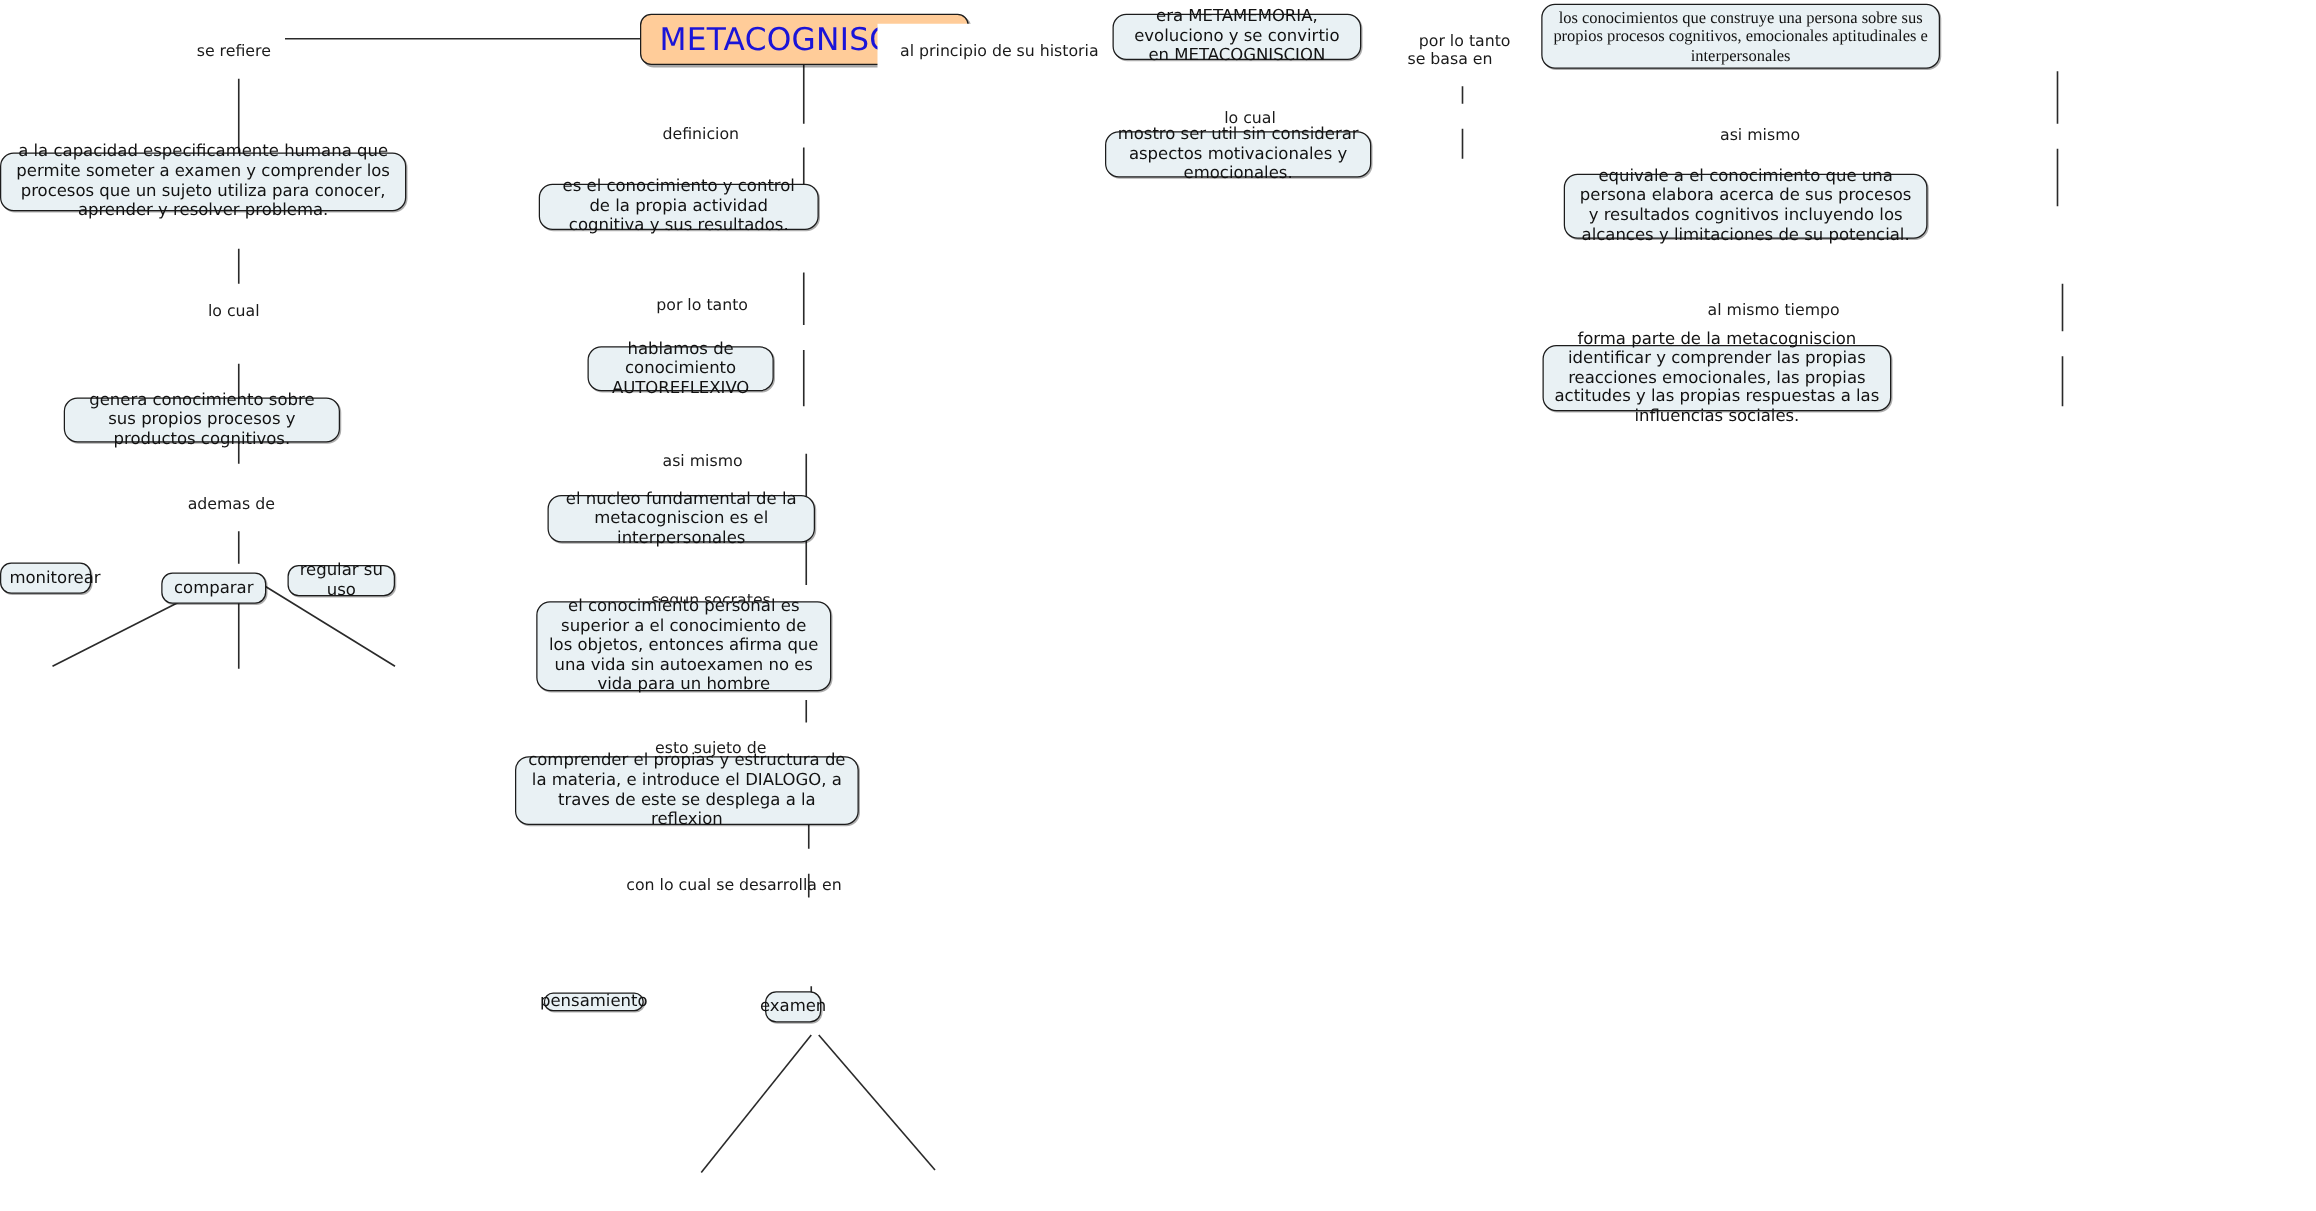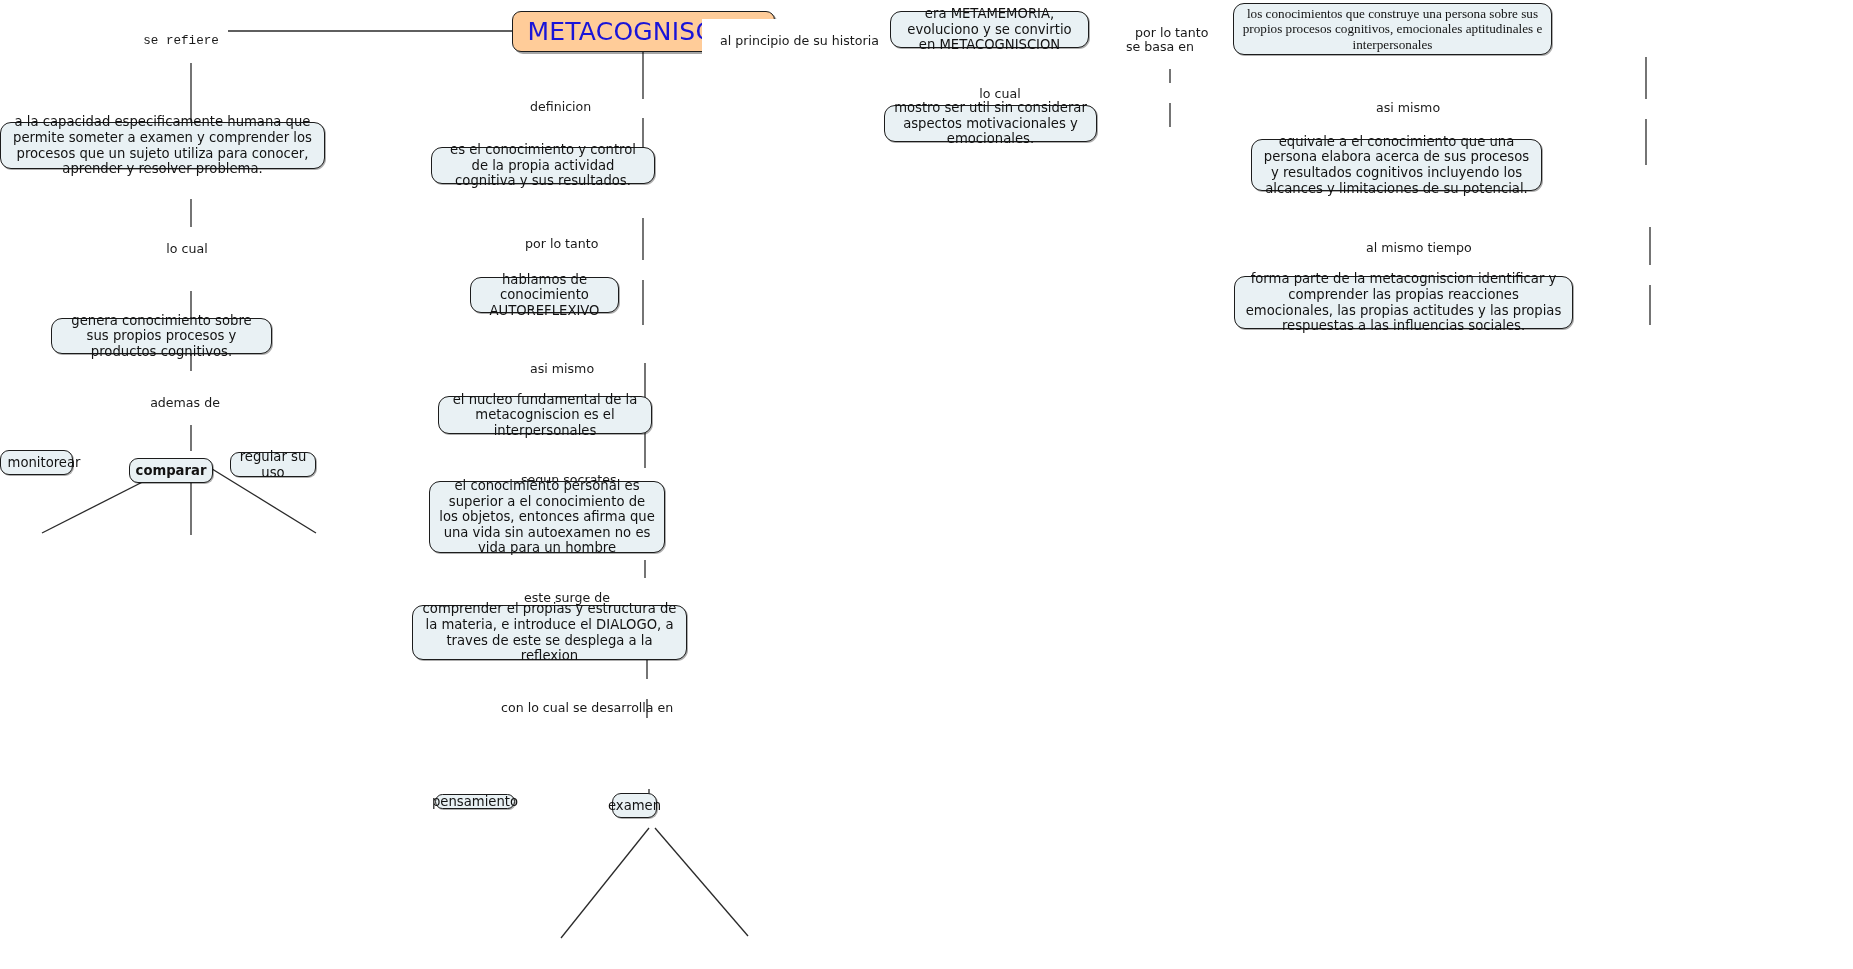--- a/index.html
+++ b/index.html
@@ -125,21 +125,21 @@
 
       <path d="M1650,227 L1650,265"></path>
       <path d="M1650,285 L1650,325"></path>
     </g>
   </svg>
 
   <div class="node root" style="left:512px; top:11px; width:263px; height:41px;">
     <span>METACOGNISCION</span>
   </div>
 
-  <div class="link-label" style="left:111px; top:19px; width:90px;font-family:Liberation Mono, monospace;">
+  <div class="link-label" style="left:132px; top:19px; width:90px;">
     <span>se refiere</span>
   </div>
 
   <div class="node" style="left:0px; top:122px; width:325px; height:47px;">
     <span>a la capacidad especificamente humana que permite someter a examen y comprender los procesos que un sujeto utiliza para conocer, aprender y resolver problema.</span>
   </div>
 
   <div class="link-label" style="left:146px; top:227px; width:62px;">
     <span>lo cual</span>
   </div>
@@ -149,21 +149,21 @@
   </div>
 
   <div class="link-label" style="left:131px; top:381px; width:88px;text-align:center;">
     <span>ademas de</span>
   </div>
 
   <div class="node small" style="left:0px; top:450px; width:73px; height:25px;padding-left:23px;">
     <span>monitorear</span>
   </div>
 
-  <div class="node small" style="left:129px; top:458px; width:84px; height:25px;font-weight:bold;">
+  <div class="node small" style="left:129px; top:458px; width:84px; height:25px;">
     <span>comparar</span>
   </div>
 
   <div class="node small" style="left:230px; top:452px; width:86px; height:25px;">
     <span>regular su uso</span>
   </div>
 
   <div class="link-label" style="left:512px; top:85px; width:63px;">
     <span>definicion</span>
   </div>
@@ -190,21 +190,21 @@
 
   <div class="link-label" style="left:503px; top:458px; width:86px;">
     <span>segun socrates</span>
   </div>
 
   <div class="node" style="left:429px; top:481px; width:236px; height:72px;">
     <span>el conocimiento personal es superior a el conocimiento de los objetos, entonces afirma que una vida sin autoexamen no es vida para un hombre</span>
   </div>
 
   <div class="link-label" style="left:506px; top:576px; width:84px;">
-    <span>este surge de</span>
+    <span>esto sujeto de</span>
   </div>
 
   <div class="node" style="left:412px; top:605px; width:275px; height:55px;">
     <span>comprender el propias y estructura de la materia, e introduce el DIALOGO, a traves de este se desplega a la reflexion</span>
   </div>
 
   <div class="link-label" style="left:483px; top:686px; width:140px;">
     <span>con lo cual se desarrolla en</span>
   </div>
 
@@ -246,17 +246,17 @@
   </div>
 
   <div class="node" style="left:1251px; top:139px; width:291px; height:52px;">
     <span>equivale a el conocimiento que una persona elabora acerca de sus procesos y resultados cognitivos incluyendo los alcances y limitaciones de su potencial.</span>
   </div>
 
   <div class="link-label" style="left:1348px; top:226px; width:98px;">
     <span>al mismo tiempo</span>
   </div>
 
-  <div class="node" style="left:1234px; top:276px; width:339px; height:53px;">
+  <div class="node" style="left:1234px; top:276px; width:279px; height:53px;">
     <span>forma parte de la metacogniscion identificar y comprender las propias reacciones emocionales, las propias actitudes y las propias respuestas a las influencias sociales.</span>
   </div>
 
 </div>
 
 </body></html>

